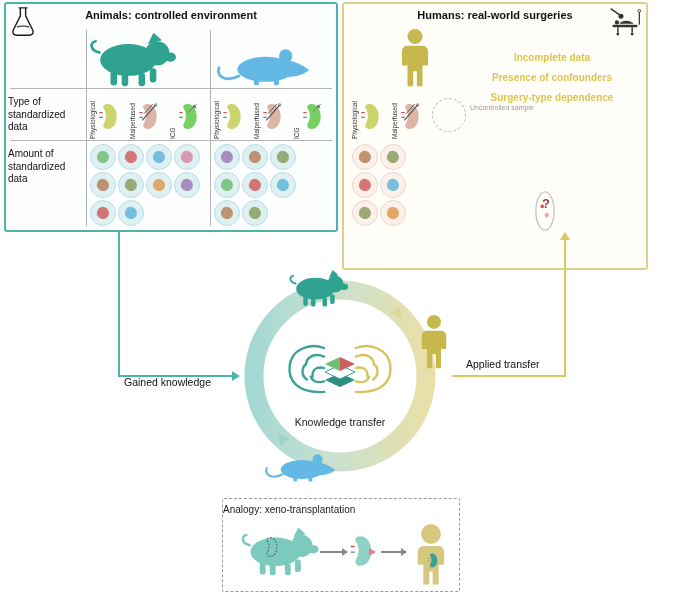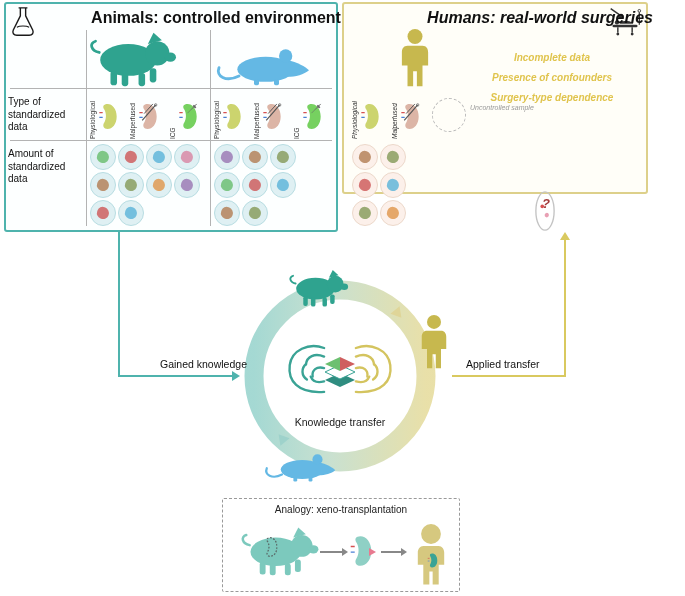--- a/index.html
+++ b/index.html
@@ -1,22 +1,22 @@
 <!DOCTYPE html>
 <html><head>
 <meta charset="utf-8">
 <style>
   html,body{margin:0;padding:0;background:#fff;}
   .canvas{position:relative;width:685px;height:596px;background:#fff;
           font-family:"Liberation Sans",sans-serif;overflow:hidden;color:#111;}
   .abs{position:absolute;}
   .panel{position:absolute;box-sizing:border-box;border-radius:3px;}
   .panel-animals{left:4px;top:2px;width:334px;height:230px;border:2px solid #4fb3ad;background:#fdffff;}
-  .panel-humans{left:342px;top:2px;width:306px;height:192px;border:2px solid #ddd08a;background:#fffef8;font-style:italic;}
-  .panel-title{position:absolute;left:0;width:100%;top:5px;margin:0;font-size:16px;font-weight:600;text-align:center;color:#111;padding-left:45px;}
+  .panel-humans{left:342px;top:2px;width:306px;height:268px;border:2px solid #ddd08a;background:#fffef8;}
+  .panel-title{position:absolute;left:0;width:100%;top:5px;margin:0;font-size:11px;font-weight:600;text-align:center;color:#111;}
   .fig svg,.icon svg{display:block;width:100%;height:100%;}
   .hline{position:absolute;height:1px;background:#b3b3b3;}
   .vline{position:absolute;width:1px;background:#b3b3b3;}
   .row-label{position:absolute;font-size:10px;line-height:1.25;text-align:left;color:#111;}
   .kcol{position:absolute;width:38px;height:48px;display:flex;align-items:center;gap:1px;}
   .vlabel{font-size:6.5px;color:#333;writing-mode:vertical-rl;transform:rotate(180deg);height:46px;line-height:1;white-space:nowrap;}
   .kidney{position:relative;width:20px;height:27px;flex:0 0 auto;}
   .kidney svg{display:block;width:100%;height:100%;}
   .kidney .overlay{position:absolute;inset:0;}
   .physiological{color:#ccd46e;}
@@ -34,21 +34,21 @@
   .tiny-gray{position:absolute;font-size:7px;line-height:1.25;color:#999;}
   .center-label{position:absolute;font-size:10.5px;color:#1a1a1a;text-align:center;}
   .conn{position:absolute;}
   .conn-teal{background:#4fb3ad;}
   .conn-yellow{background:#d9c95f;}
   .arrow-right-teal{position:absolute;width:0;height:0;border-top:5px solid transparent;border-bottom:5px solid transparent;border-left:8px solid #4fb3ad;}
   .arrow-up-yellow{position:absolute;width:0;height:0;border-left:5px solid transparent;border-right:5px solid transparent;border-bottom:8px solid #d9c95f;}
   .flow-label{position:absolute;font-size:10.5px;color:#111;white-space:nowrap;}
   .analogy-box{position:absolute;left:222px;top:498px;width:238px;height:94px;box-sizing:border-box;
                border:1.5px dashed #999;border-radius:2px;background:#fff;}
-  .analogy-title{position:absolute;left:0;width:100%;top:5px;margin:0;font-size:10px;font-weight:400;text-align:center;color:#222;}
+  .analogy-title{position:absolute;left:0;width:100%;top:5px;margin:0;font-size:10px;font-weight:400;text-align:left;color:#222;}
   .mini-arrow{position:absolute;height:2px;background:#888;}
   .mini-arrow::after{content:"";position:absolute;right:-6px;top:-3px;width:0;height:0;
                      border-top:4px solid transparent;border-bottom:4px solid transparent;border-left:6px solid #888;}
   .pink-arrow{position:absolute;width:0;height:0;border-top:4px solid transparent;border-bottom:4px solid transparent;border-left:7px solid #e87a90;}
   .qmark{position:absolute;font-size:13px;font-weight:700;color:#a33b3b;}
   .defs-svg{position:absolute;width:0;height:0;}
 </style>
 </head>
 <body>
 
@@ -425,21 +425,21 @@
           <use href="#sym-brain" transform="translate(44,0) scale(-1,1)"></use>
         </svg>
     </span>
   </div>
 
   <div class="center-label" style="left:270px;top:416px;width:140px;">Knowledge transfer</div>
 
   <span class="conn conn-teal" style="left:118px;top:232px;width:2px;height:145px;"></span>
   <span class="conn conn-teal" style="left:118px;top:375px;width:114px;height:2px;"></span>
   <span class="arrow-right-teal" style="left:232px;top:371px;"></span>
-  <span class="flow-label" style="left:124px;top:358px;margin-left:36px;">Gained knowledge</span>
+  <span class="flow-label" style="left:124px;top:376px;">Gained knowledge</span>
 
   <span class="conn conn-yellow" style="left:452px;top:375px;width:114px;height:2px;"></span>
   <span class="conn conn-yellow" style="left:564px;top:240px;width:2px;height:137px;"></span>
   <span class="arrow-up-yellow" style="left:560px;top:232px;"></span>
   <span class="flow-label" style="left:466px;top:358px;">Applied transfer</span>
 
   <section class="analogy-box">
     <h3 class="analogy-title">Analogy: xeno-transplantation</h3>
     <span class="fig abs" style="left:14px;top:26px;width:84px;height:52px;color:#7cc9bd;">
       <svg viewBox="0 0 100 62">

